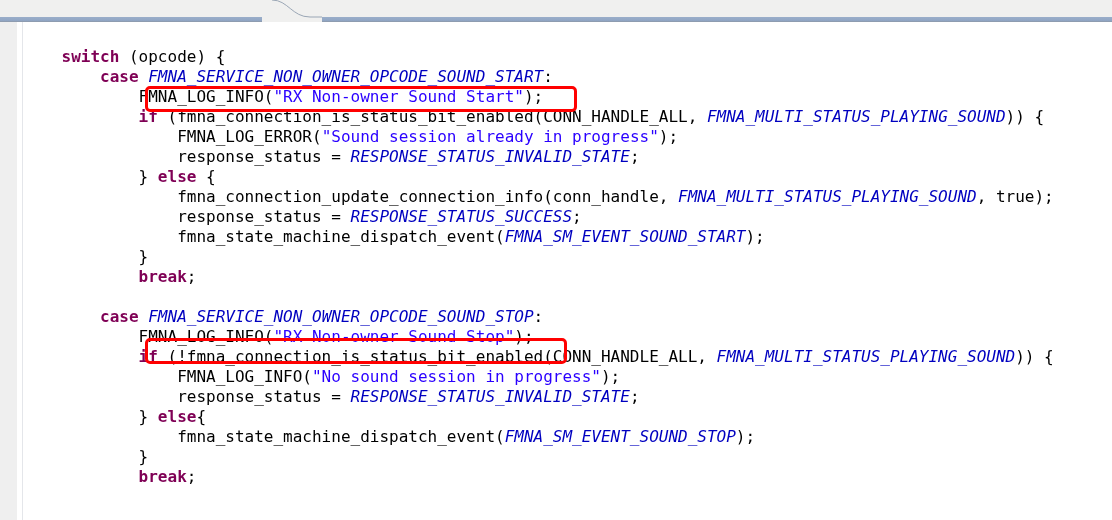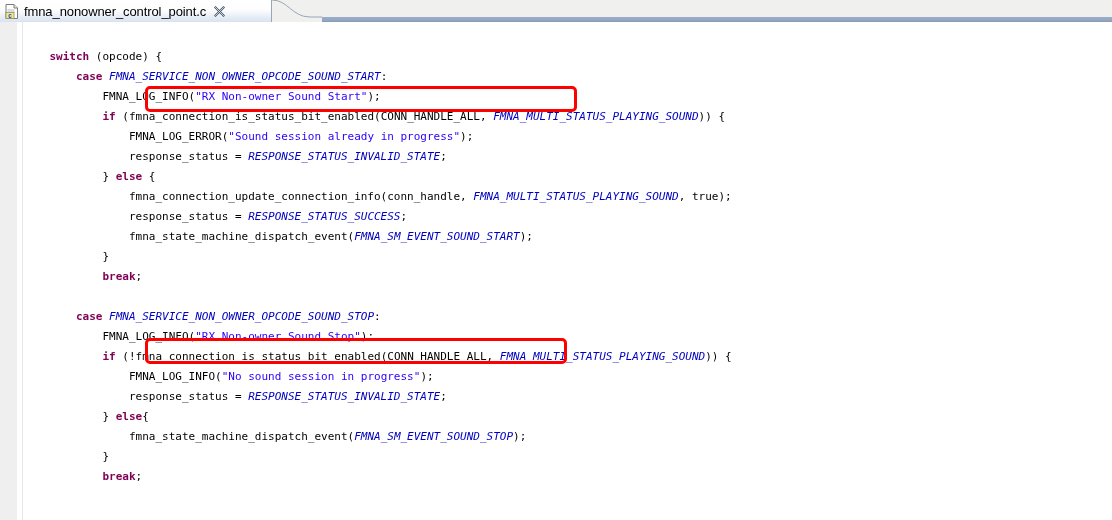--- a/index.html
+++ b/index.html
@@ -56,21 +56,21 @@
     position:absolute;left:0;top:0;width:17px;height:498px;
     background:#efefef;
   }
   .fold-sep{
     position:absolute;left:22px;top:0;width:1px;height:498px;
     background:#e4e6ea;
   }
   .code{
     position:absolute;left:23px;top:0;right:0;height:498px;
     font-family:"DejaVu Sans Mono","Liberation Mono",monospace;
-    font-size:11px;
+    font-size:16px;
     line-height:20px;
     white-space:pre;
     color:#000000;
     padding-top:5px;
     box-sizing:border-box;
     overflow:hidden;
   }
   .ln{height:20px;white-space:pre;}
   .kw{color:#7f0055;font-weight:bold;}
   .str{color:#2a00ff;}
@@ -92,39 +92,20 @@
 <div id="root">
 
   <div class="tabbar">
     <div class="tab-underline"></div>
 
     <svg class="tab-curve" viewBox="0 0 60 22" preserveAspectRatio="none">
       <path d="M0,0 L10,0 C26,0 30,17 48,17 L60,17 L60,22 L0,22 Z" fill="#f0f0ef"></path>
       <path d="M10,0 C26,0 30,17 48,17 L60,17" fill="none" stroke="#9aa6b5" stroke-width="1"></path>
     </svg>
 
-    <div class="tab">
-      <span class="tab-icon">
-        <svg width="14" height="15" viewBox="0 0 14 15">
-          <path d="M1,0.5 L9,0.5 L12.5,4 L12.5,14.5 L1,14.5 Z" fill="#ffffff" stroke="#7a7a7a" stroke-width="1"></path>
-          <path d="M9,0.5 L9,4 L12.5,4" fill="#e8e8e8" stroke="#7a7a7a" stroke-width="1"></path>
-          <rect x="2.5" y="5.5" width="7" height="1" fill="#b9b9b9"></rect>
-          <rect x="2.5" y="7.5" width="7" height="1" fill="#b9b9b9"></rect>
-          <rect x="1" y="8.5" width="8" height="6" fill="#f2e9a0" stroke="#9a8e49" stroke-width="0.8"></rect>
-          <text x="5" y="13.6" font-size="6.5" font-family="'Liberation Sans',sans-serif" fill="#1848a8" text-anchor="middle" font-weight="bold">c</text>
-        </svg>
-      </span>
-      <span class="tab-title">fmna_nonowner_control_point.c</span>
-      <span class="tab-close">
-        <svg width="11" height="11" viewBox="0 0 11 11">
-          <path d="M1.5,1.5 L9.5,9.5 M9.5,1.5 L1.5,9.5" stroke="#4a5a6a" stroke-width="2.2" stroke-linecap="square"></path>
-          <path d="M1.5,1.5 L9.5,9.5 M9.5,1.5 L1.5,9.5" stroke="#e8eef6" stroke-width="0.8" stroke-linecap="square"></path>
-        </svg>
-      </span>
-    </div>
   </div>
 
   <div class="editor">
     <div class="gutter"></div>
     <div class="fold-sep"></div>
 
     <div class="code" id="code-lines"><div class="ln">&nbsp;</div><div class="ln"><span class="pl">    </span><span class="kw">switch</span><span class="pl"> (opcode) {</span></div><div class="ln"><span class="pl">        </span><span class="kw">case</span><span class="pl"> </span><span class="id">FMNA_SERVICE_NON_OWNER_OPCODE_SOUND_START</span><span class="pl">:</span></div><div class="ln"><span class="pl">            FMNA_LOG_INFO(</span><span class="str">"RX Non-owner Sound Start"</span><span class="pl">);</span></div><div class="ln"><span class="pl">            </span><span class="kw">if</span><span class="pl"> (fmna_connection_is_status_bit_enabled(CONN_HANDLE_ALL, </span><span class="id">FMNA_MULTI_STATUS_PLAYING_SOUND</span><span class="pl">)) {</span></div><div class="ln"><span class="pl">                FMNA_LOG_ERROR(</span><span class="str">"Sound session already in progress"</span><span class="pl">);</span></div><div class="ln"><span class="pl">                response_status = </span><span class="id">RESPONSE_STATUS_INVALID_STATE</span><span class="pl">;</span></div><div class="ln"><span class="pl">            } </span><span class="kw">else</span><span class="pl"> {</span></div><div class="ln"><span class="pl">                fmna_connection_update_connection_info(conn_handle, </span><span class="id">FMNA_MULTI_STATUS_PLAYING_SOUND</span><span class="pl">, true);</span></div><div class="ln"><span class="pl">                response_status = </span><span class="id">RESPONSE_STATUS_SUCCESS</span><span class="pl">;</span></div><div class="ln"><span class="pl">                fmna_state_machine_dispatch_event(</span><span class="id">FMNA_SM_EVENT_SOUND_START</span><span class="pl">);</span></div><div class="ln"><span class="pl">            }</span></div><div class="ln"><span class="pl">            </span><span class="kw">break</span><span class="pl">;</span></div><div class="ln">&nbsp;</div><div class="ln"><span class="pl">        </span><span class="kw">case</span><span class="pl"> </span><span class="id">FMNA_SERVICE_NON_OWNER_OPCODE_SOUND_STOP</span><span class="pl">:</span></div><div class="ln"><span class="pl">            FMNA_LOG_INFO(</span><span class="str">"RX Non-owner Sound Stop"</span><span class="pl">);</span></div><div class="ln"><span class="pl">            </span><span class="kw">if</span><span class="pl"> (!fmna_connection_is_status_bit_enabled(CONN_HANDLE_ALL, </span><span class="id">FMNA_MULTI_STATUS_PLAYING_SOUND</span><span class="pl">)) {</span></div><div class="ln"><span class="pl">                FMNA_LOG_INFO(</span><span class="str">"No sound session in progress"</span><span class="pl">);</span></div><div class="ln"><span class="pl">                response_status = </span><span class="id">RESPONSE_STATUS_INVALID_STATE</span><span class="pl">;</span></div><div class="ln"><span class="pl">            } </span><span class="kw">else</span><span class="pl">{</span></div><div class="ln"><span class="pl">                fmna_state_machine_dispatch_event(</span><span class="id">FMNA_SM_EVENT_SOUND_STOP</span><span class="pl">);</span></div><div class="ln"><span class="pl">            }</span></div><div class="ln"><span class="pl">            </span><span class="kw">break</span><span class="pl">;</span></div></div>
 
     <div id="annotation-layer">
         <div class="hl" style="left: 145px; top: 64px; width: 432px; height: 26px; border-color: rgb(255, 0, 0);"></div>

